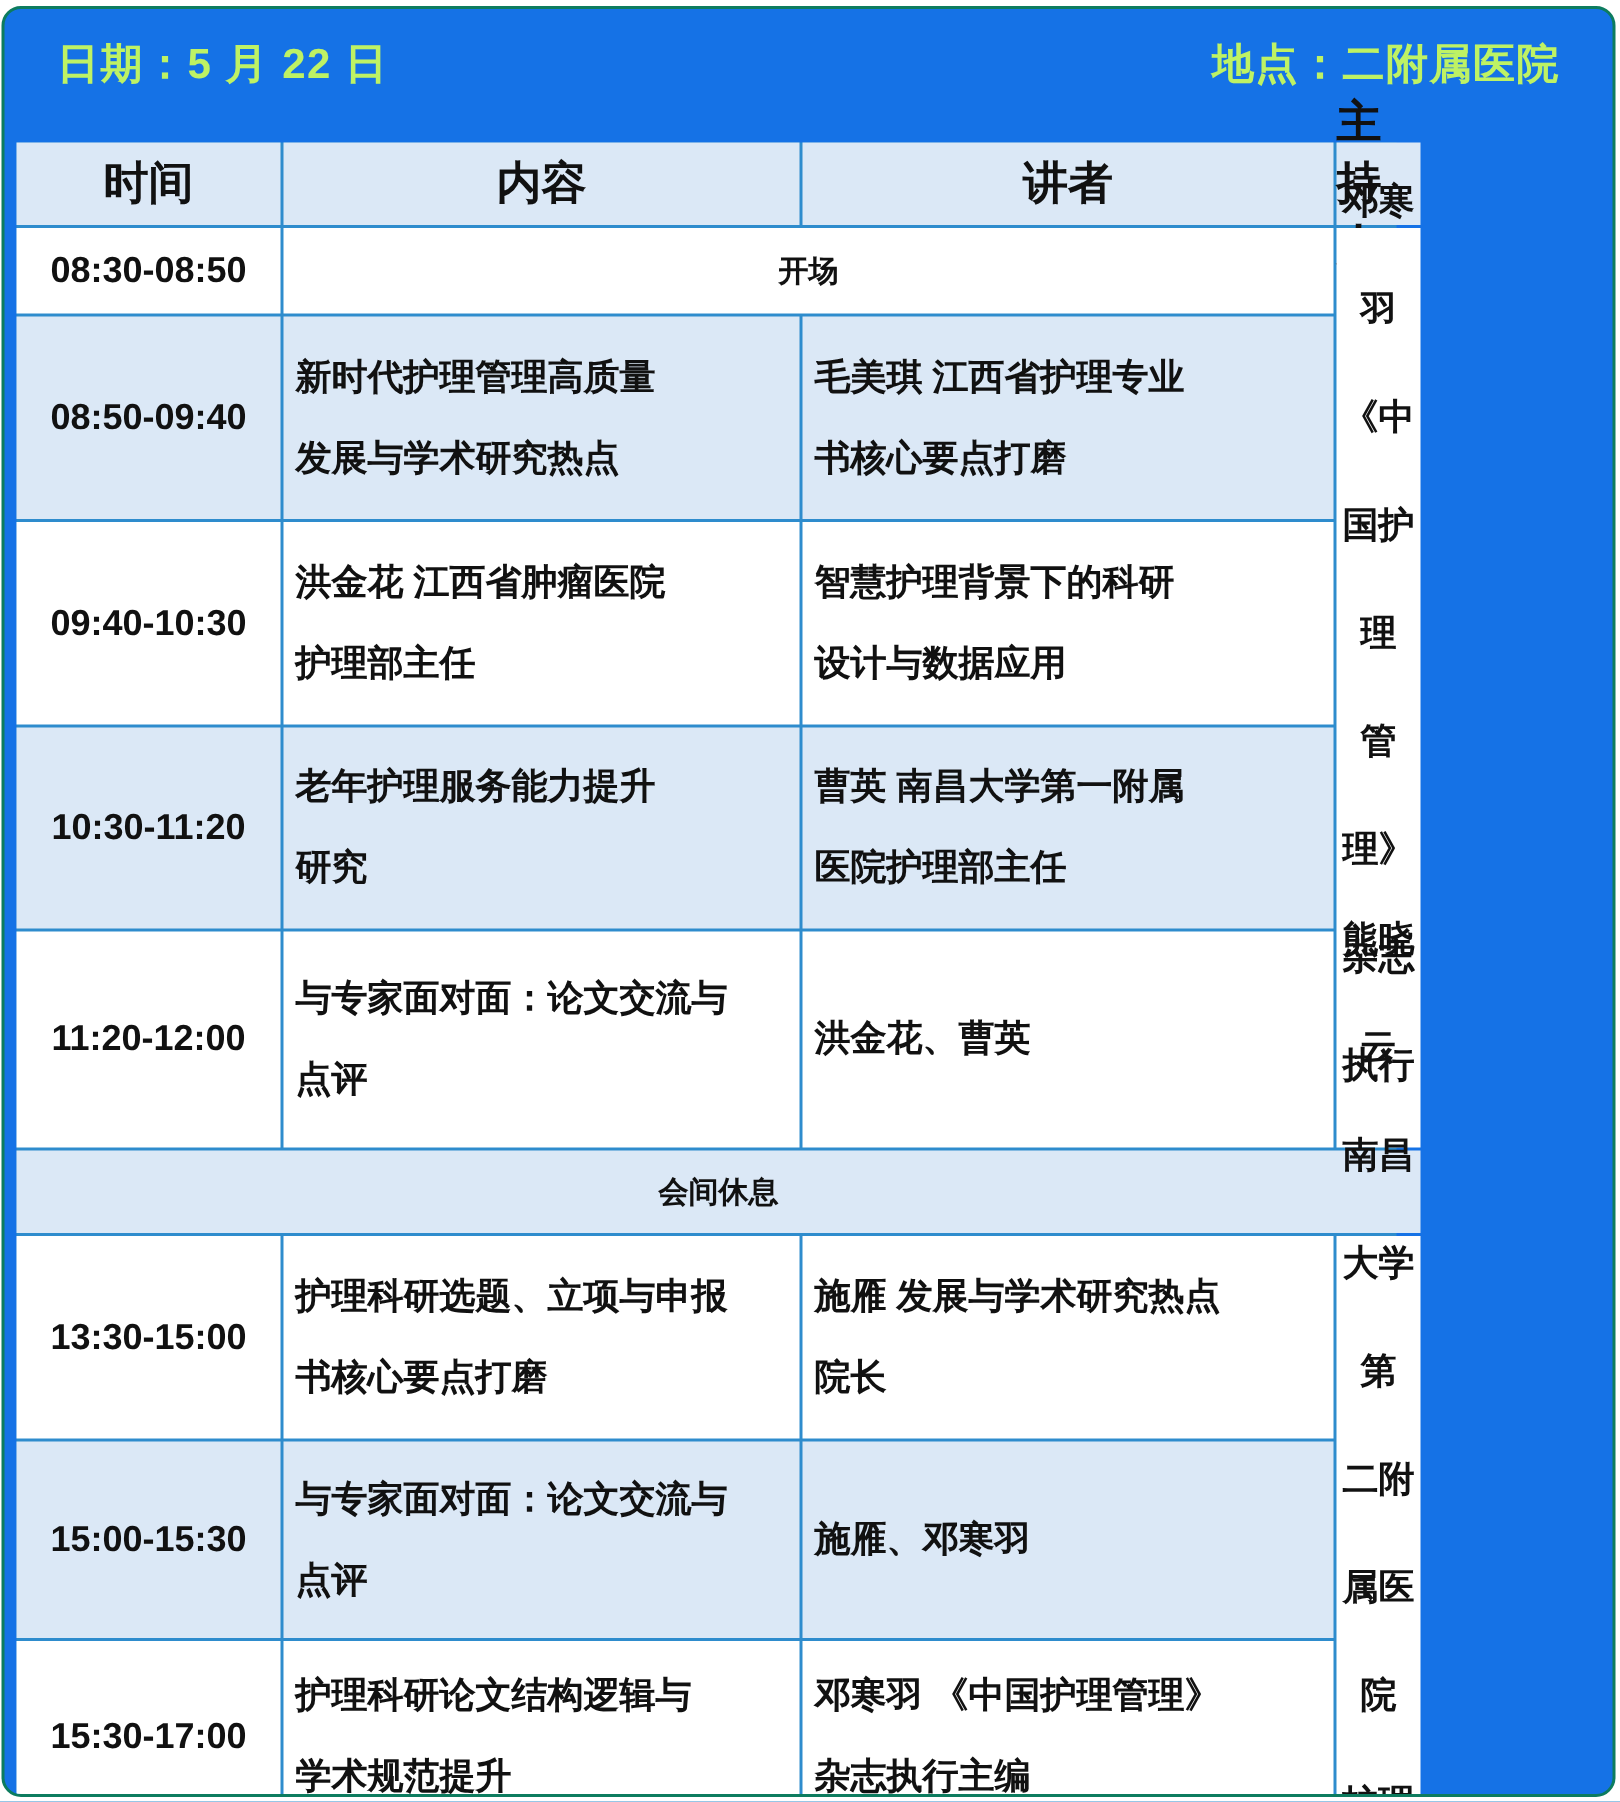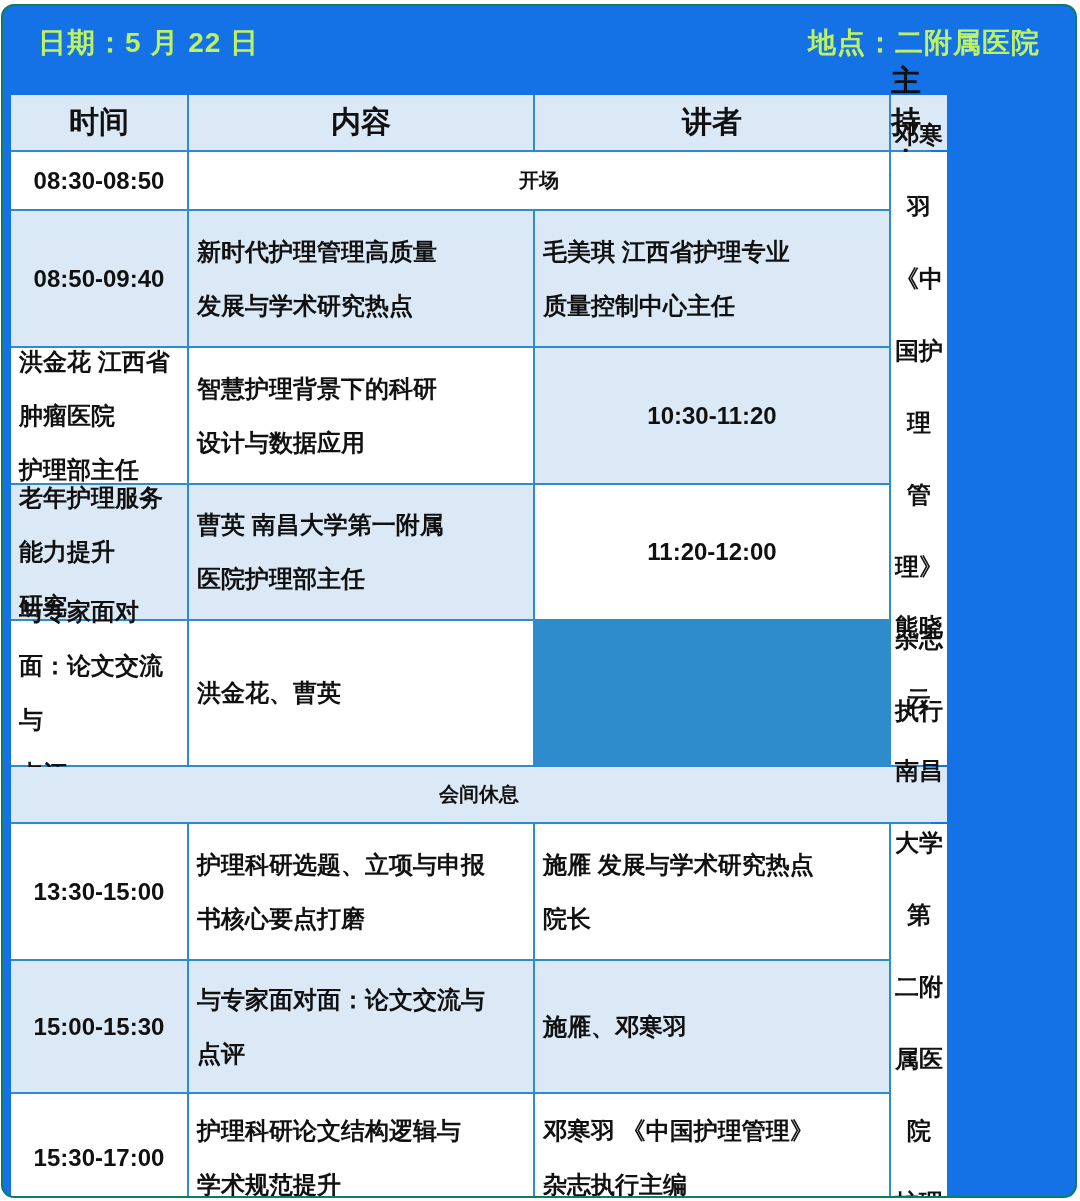--- a/index.html
+++ b/index.html
@@ -59,22 +59,23 @@
     <div class="cell banner opening">开场</div>
     <div class="cell host host-am">邓寒羽
 《中国护理
 管理》杂志
 执行主编</div>
 
     <div class="cell center alt">08:50-09:40</div>
     <div class="cell text alt">新时代护理管理高质量
 发展与学术研究热点</div>
     <div class="cell text alt">毛美琪 江西省护理专业
-质量控制中心主任</div>
+书核心要点打磨</div>
 
+    <div class="cell center">09:40-10:30</div>
     <div class="cell text">洪金花 江西省肿瘤医院
 护理部主任</div>
     <div class="cell text">智慧护理背景下的科研
 设计与数据应用</div>
 
     <div class="cell center alt">10:30-11:20</div>
     <div class="cell text alt">老年护理服务能力提升
 研究</div>
     <div class="cell text alt">曹英 南昌大学第一附属
 医院护理部主任</div>

